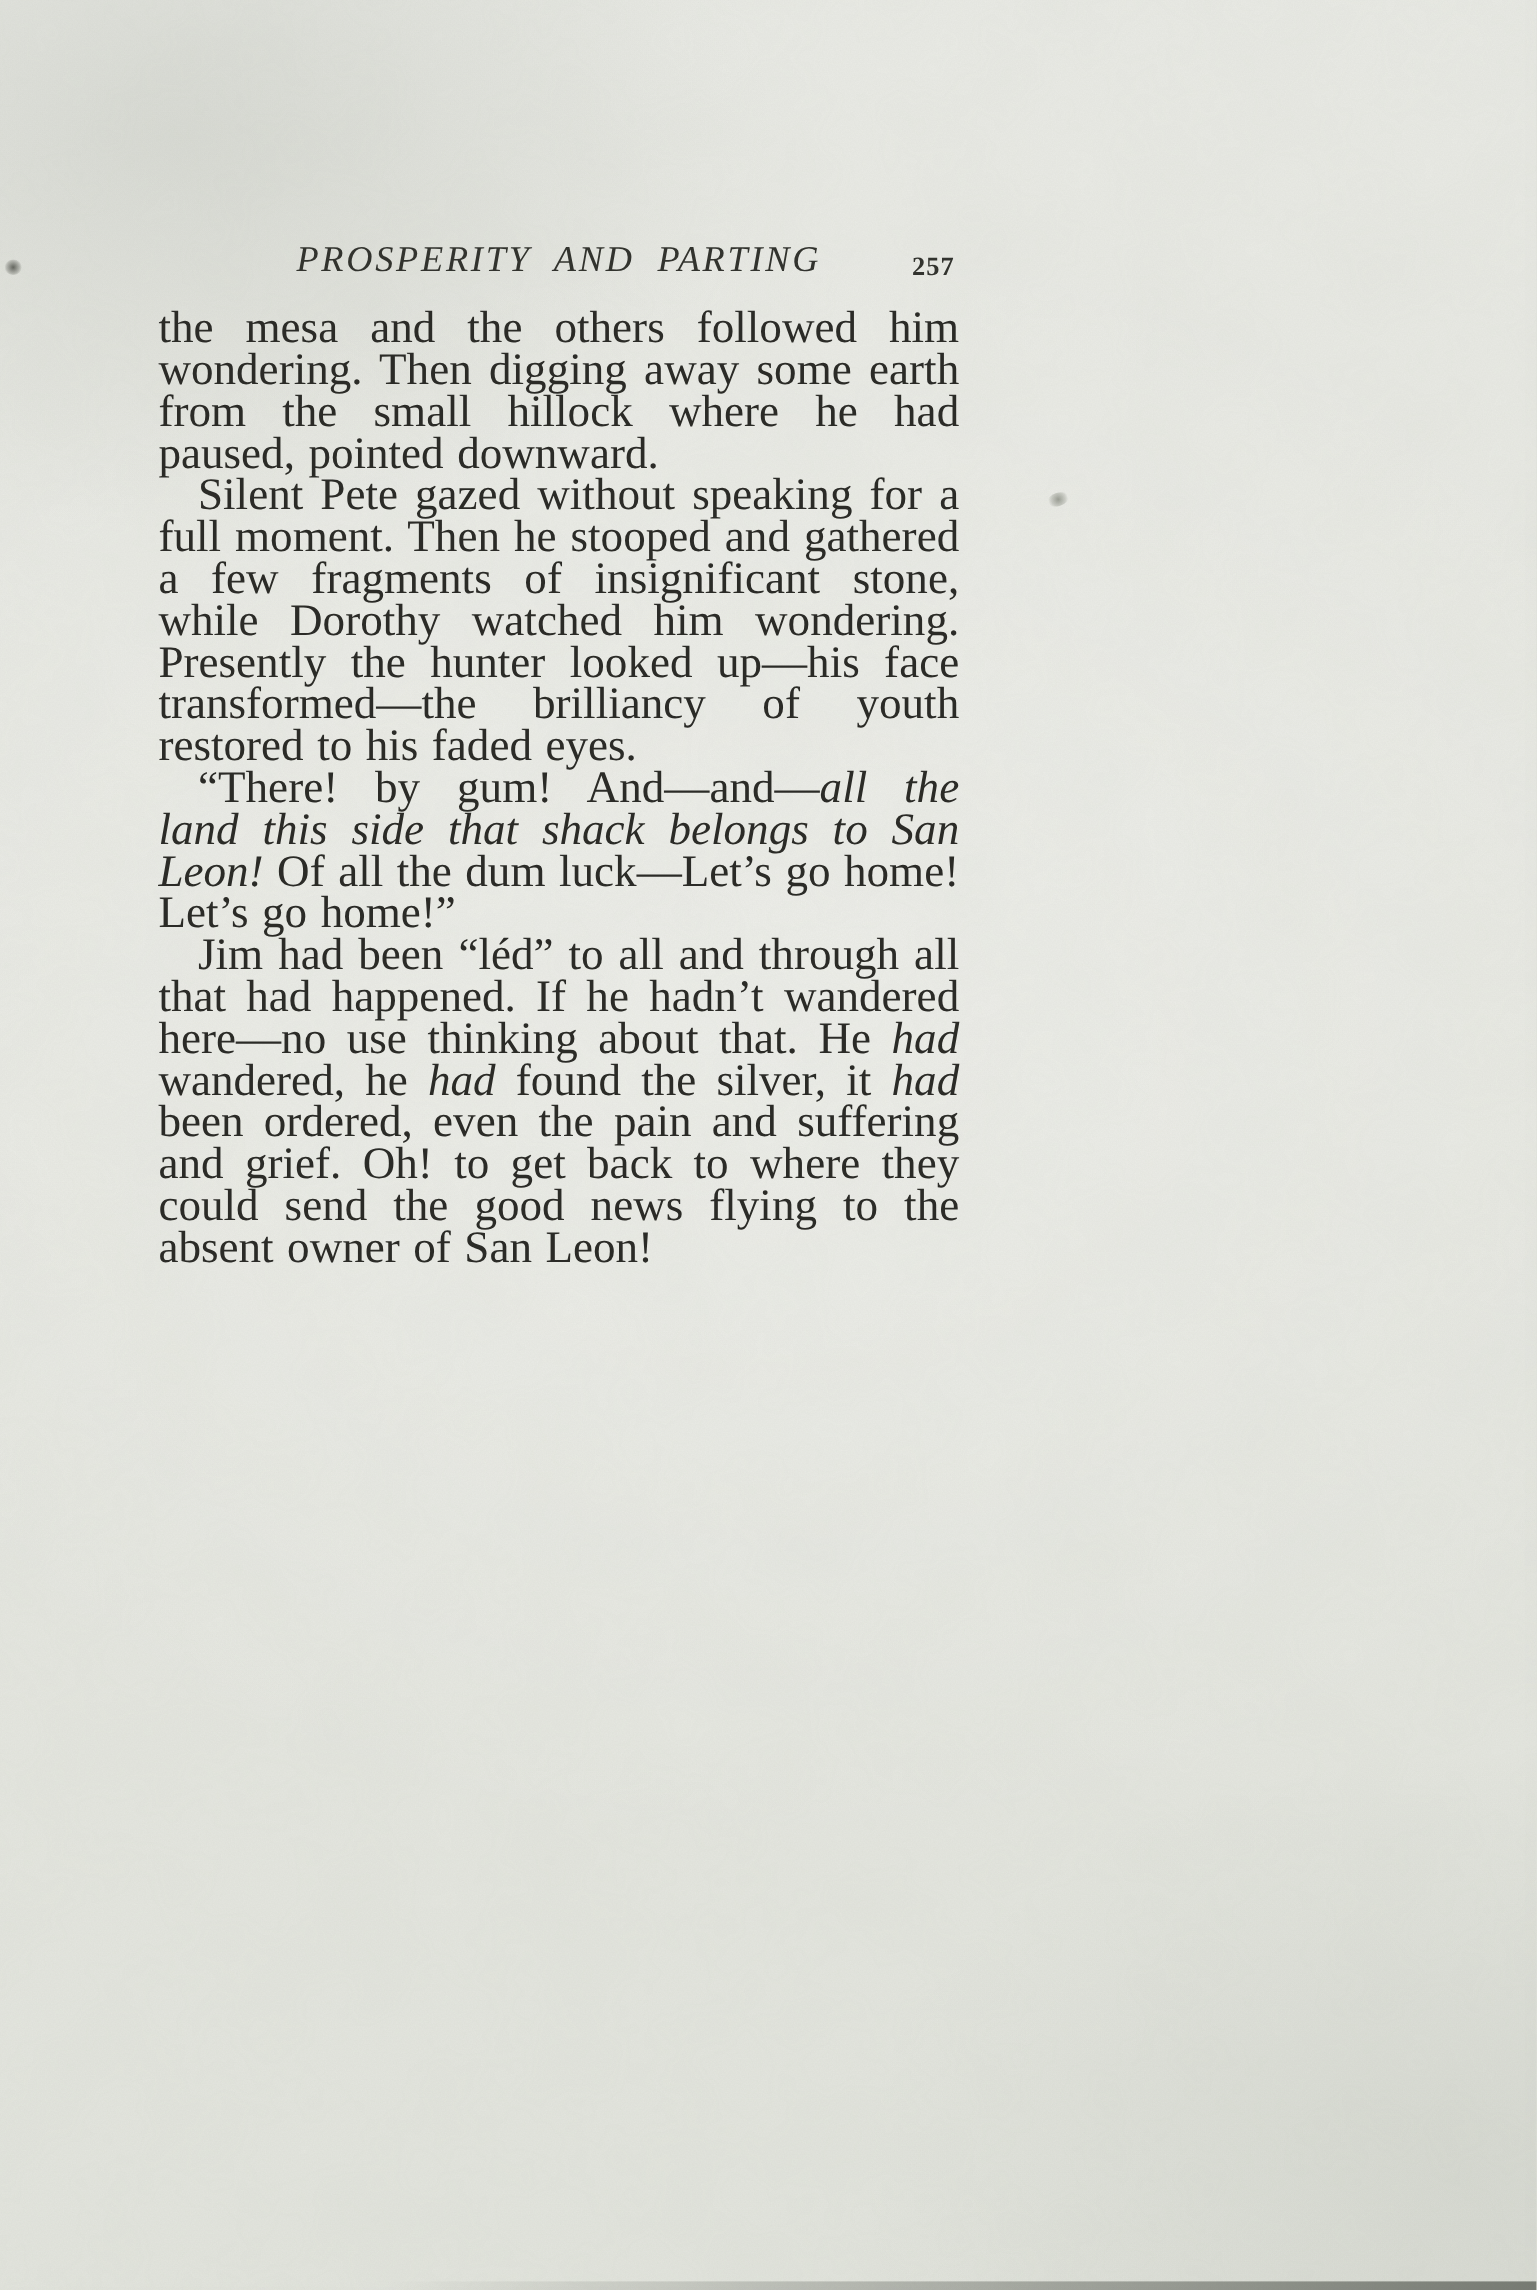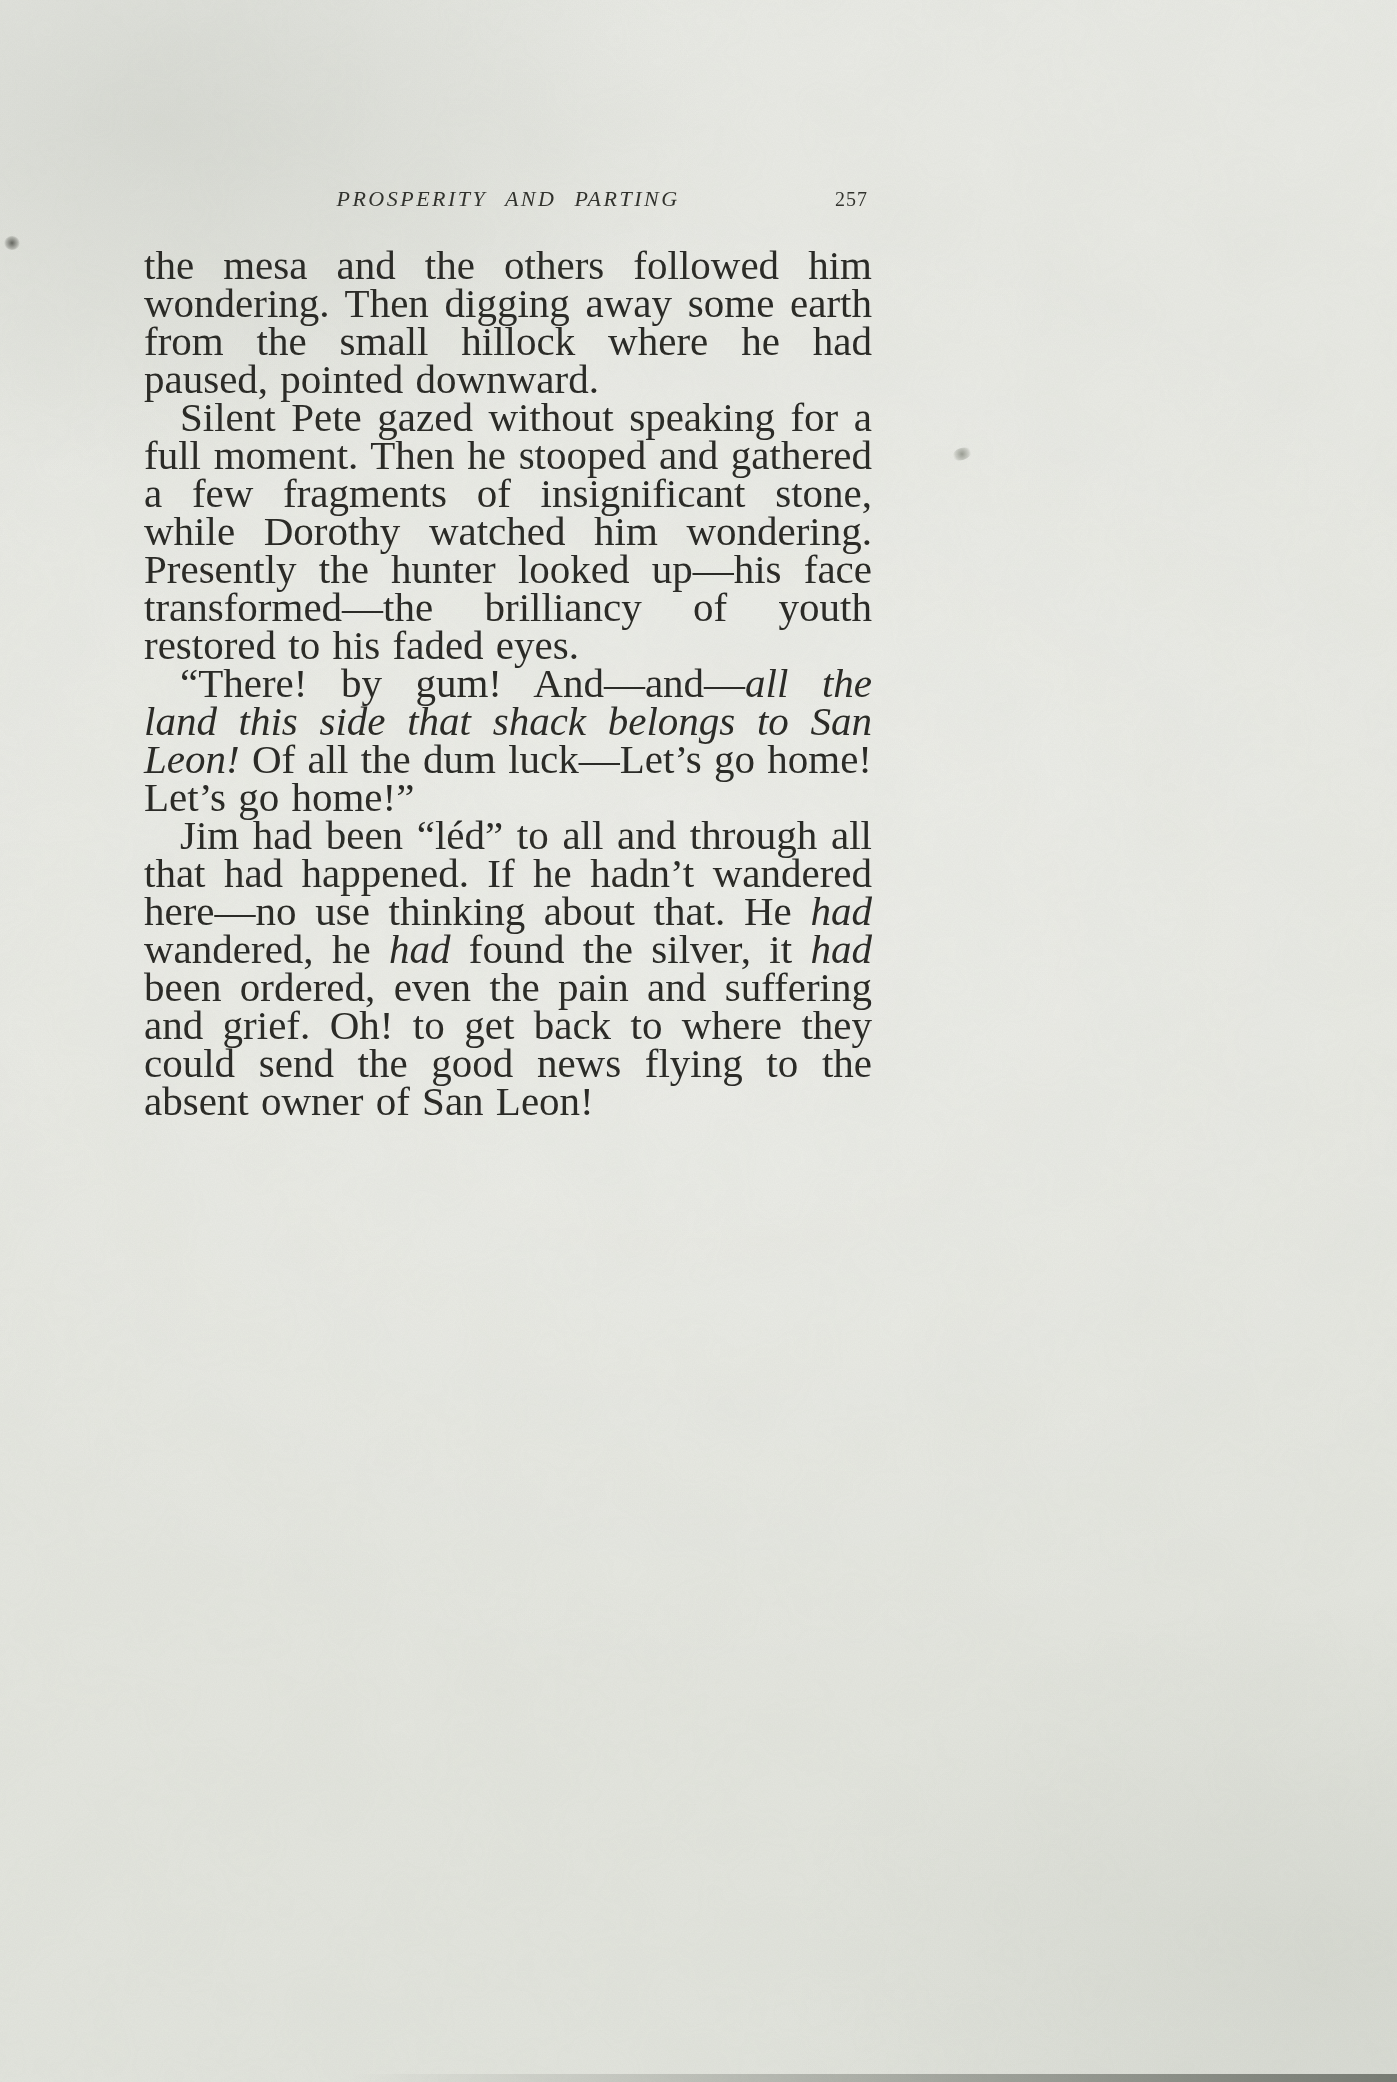--- a/index.html
+++ b/index.html
@@ -36,32 +36,34 @@
   }
   .header {
     position: relative;
     height: 44px;
     margin-bottom: 16px;
   }
   .title {
     display: block;
     text-align: center;
     font-style: italic;
-    font-size: 22px;
+    font-size: 33px;
     letter-spacing: 2.5px;
     word-spacing: 10px;
     color: #32332e;
+    margin-top: 32px;
   }
   .pageno {
     position: absolute;
     right: 4px;
-    top: 2px;
-    font-size: 20px;
+    top: 12px;
+    font-size: 24px;
     letter-spacing: 1px;
     color: #32332e;
+    font-weight: bold;
   }
   .bodytext p {
     margin: 0;
     font-size: 41px;
     line-height: 38px;
     text-align: justify;
     text-justify: inter-word;
     word-spacing: 2px;
     color: var(--ink);
   }

